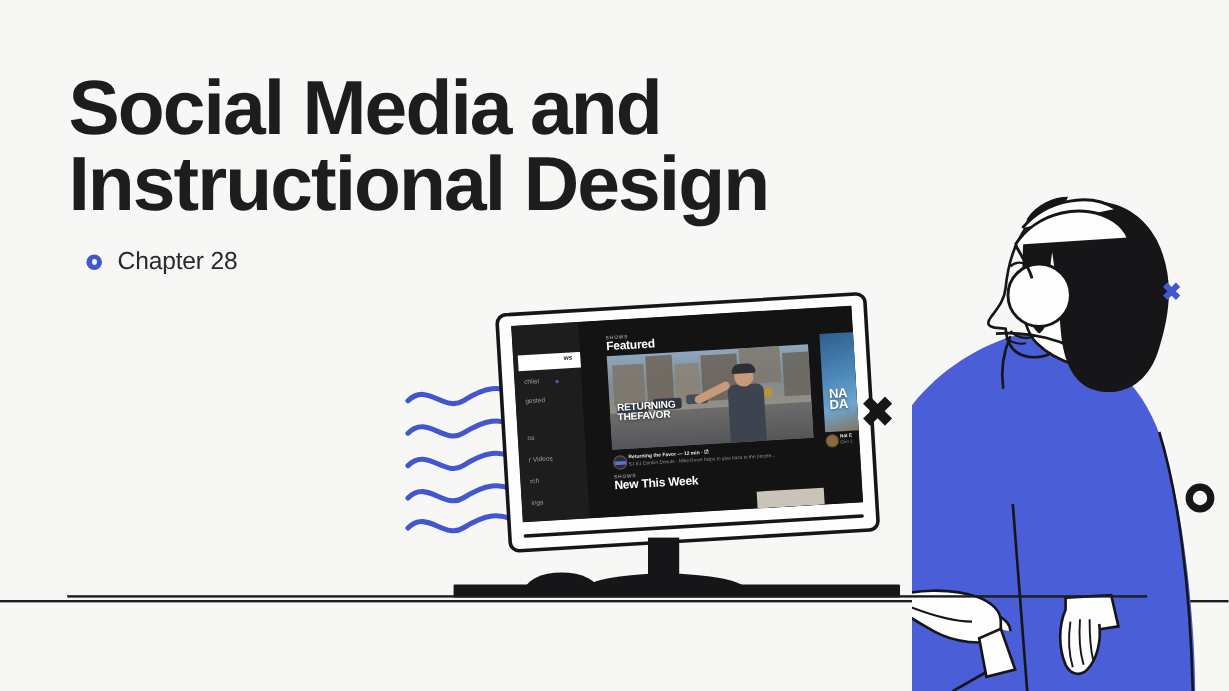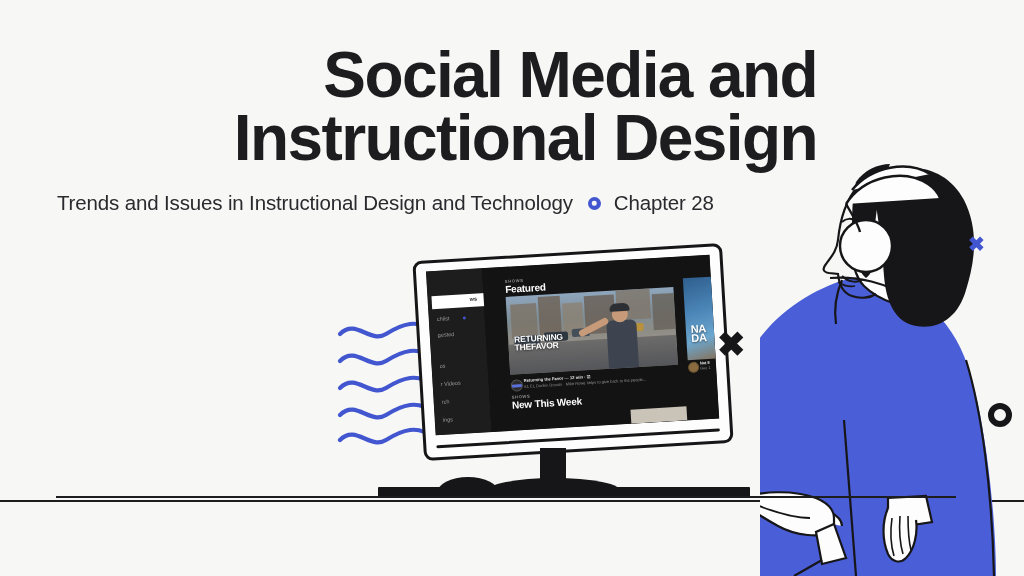--- a/index.html
+++ b/index.html
@@ -18,23 +18,22 @@
     position: absolute;
     inset: 0;
     background: #f7f7f6;
     overflow: hidden;
   }
 
   
   .title-block {
     position: absolute;
     left: 57px;
-    top: 44px;
+    top: 59px;
     width: 760px;
-    text-align: right;
   }
   .slide-title {
     font-family: "Liberation Sans", sans-serif;
     font-weight: bold;
     font-size: 64px;
     line-height: 0.98;
     letter-spacing: -1.6px;
     color: #1d1d1f;
     margin: 0;
     white-space: pre-line;
@@ -408,21 +407,20 @@
 </style>
 </head>
 <body>
 
 <div id="slide">
 
   <div class="title-block">
     <h1 class="slide-title">Social Media and
 Instructional Design</h1>
     <div class="subtitle-row">
-      <span class="subtitle-text">Trends and Issues in Instructional Design and Technology</span>
       <span class="sub-dot"></span>
       <span class="subtitle-text">Chapter 28</span>
     </div>
   </div>
 
   <div class="waves">
     <svg width="135" height="125" viewBox="0 0 135 125" fill="none" xmlns="http://www.w3.org/2000/svg">
       <g stroke="#4256d0" stroke-width="4.2" stroke-linecap="round" fill="none">
         <path d="M4 14 C 20 -2, 34 24, 50 14 S 82 -2, 98 12 S 120 22, 131 10"></path>
         <path d="M4 41 C 20 25, 34 51, 50 41 S 82 25, 98 39 S 120 49, 131 37"></path>

